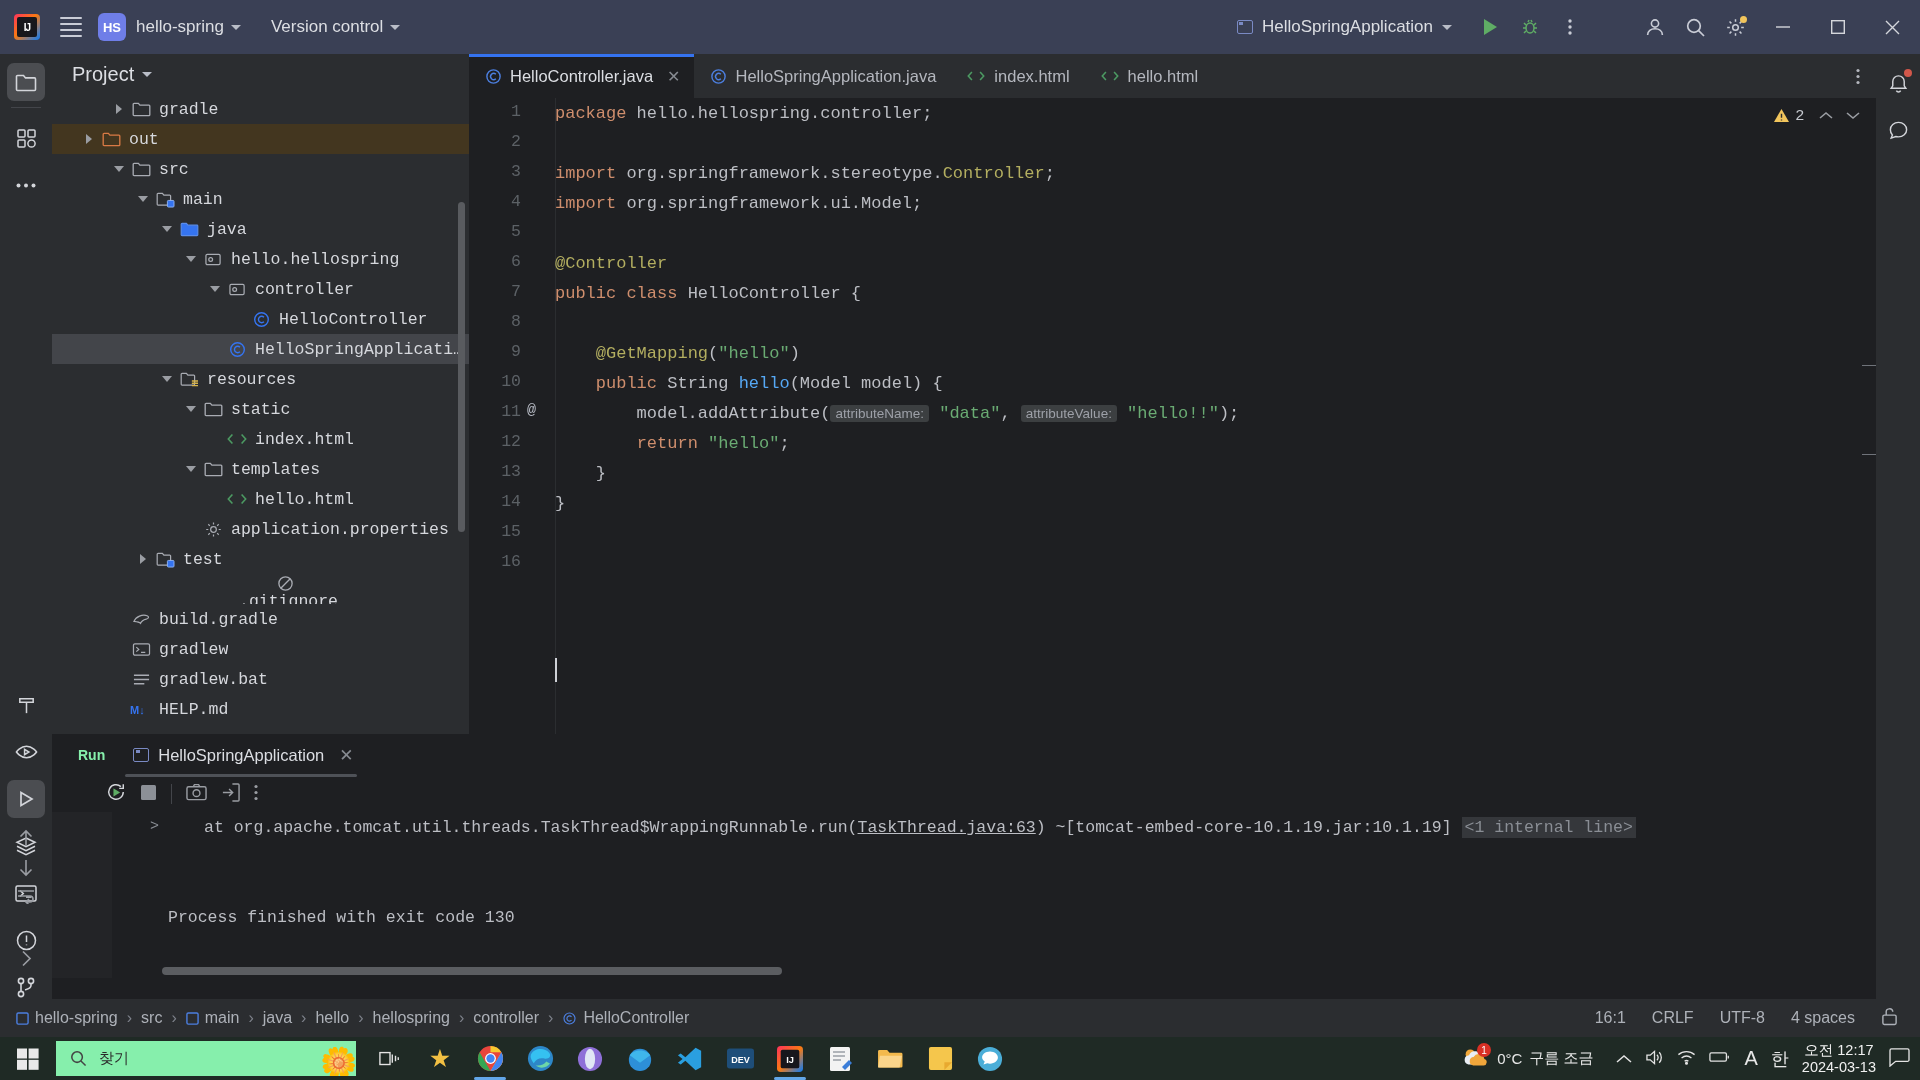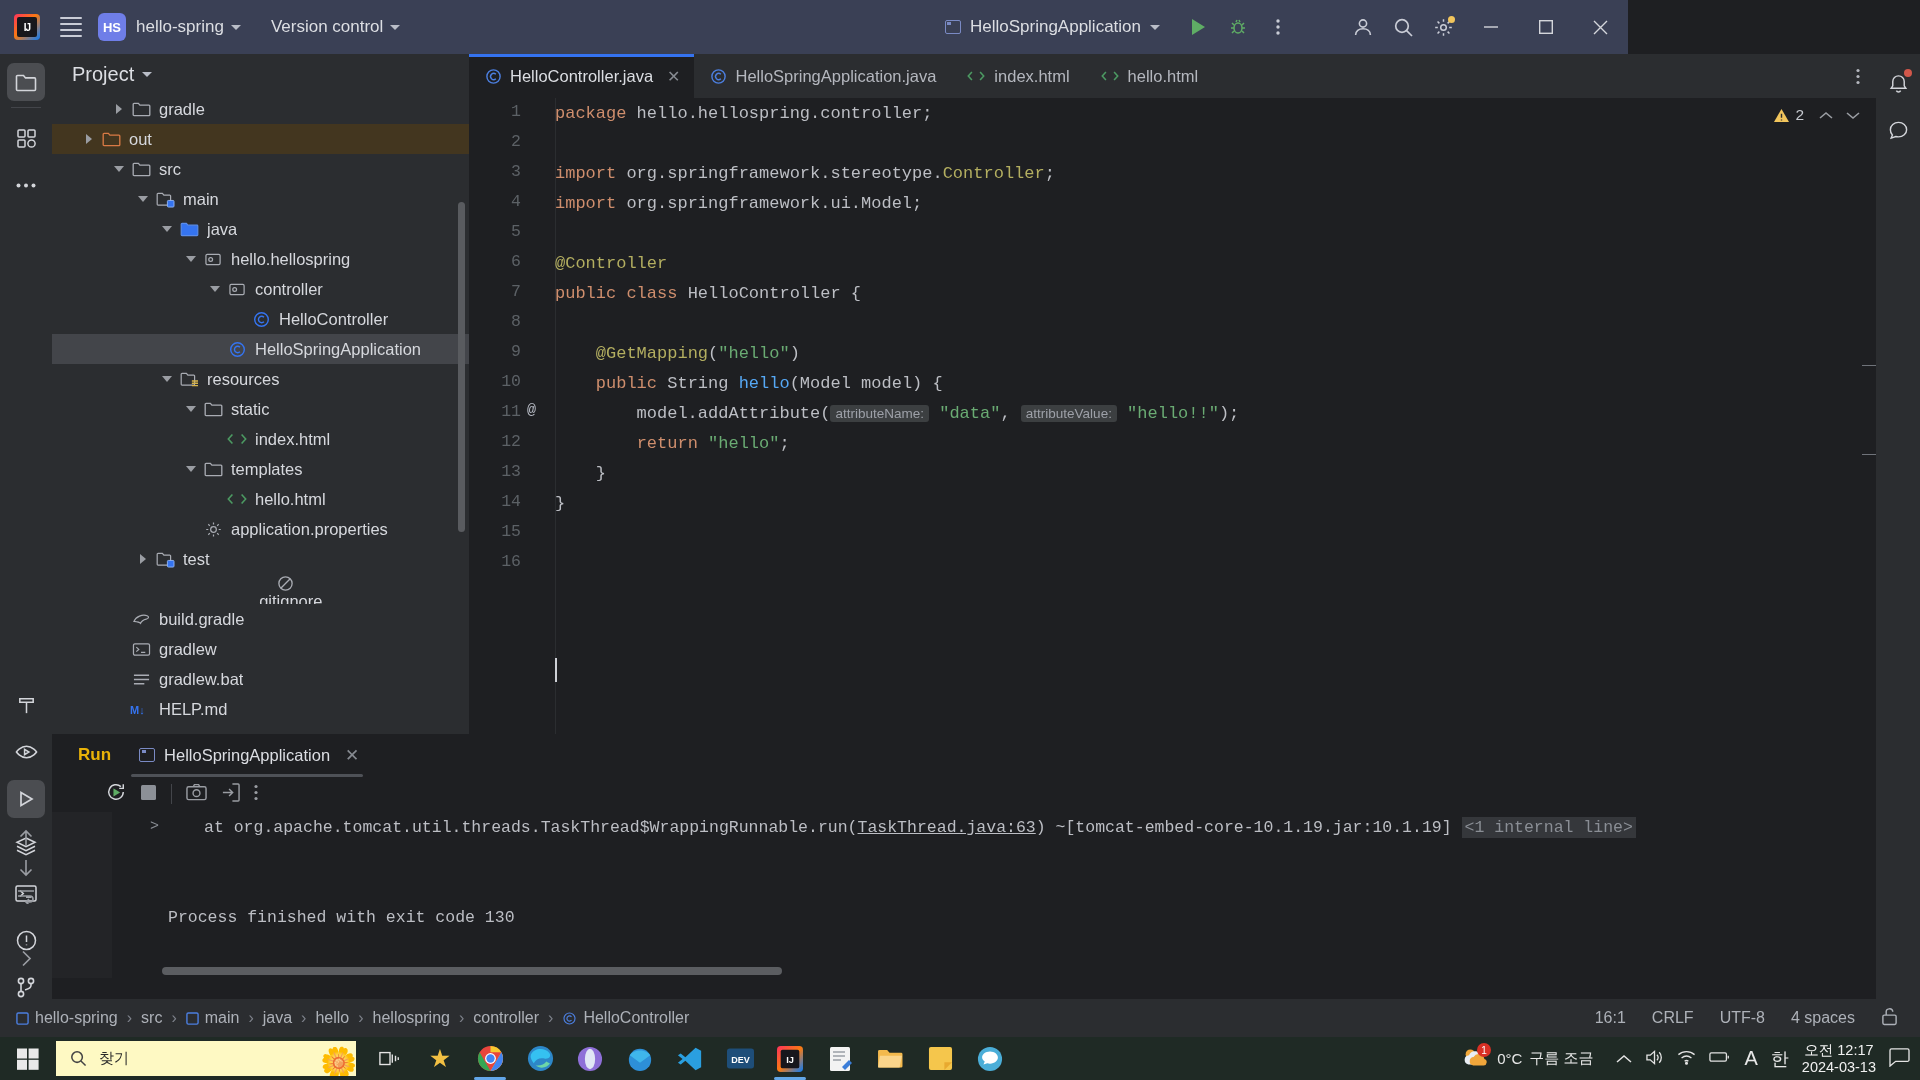--- a/index.html
+++ b/index.html
@@ -1,21 +1,21 @@
 <!DOCTYPE html>
 <html><head>
 <meta charset="utf-8">
 <style>
   * { box-sizing: border-box; margin:0; padding:0; }
   html,body { width:1920px; height:1080px; overflow:hidden; background:#1E1F22;
     font-family:"Liberation Sans", sans-serif; -webkit-font-smoothing:antialiased; }
   #app { position:relative; width:1920px; height:1080px; }
 
   
-  .titlebar { position:absolute; left:0; top:0; width:1628px; height:54px;
+  .titlebar { position:absolute; left:0; top:0; width:1920px; height:54px;
     background:#3A4055; display:flex; align-items:center; }
   .tb-left { display:flex; align-items:center; height:100%; }
   .ij-logo { width:26px; height:26px; margin-left:14px; margin-right:14px; border-radius:4px;
      background:linear-gradient(135deg,#FE315D 0%,#F97A12 45%,#087CFA 100%); position:relative; }
   .ij-logo:after { content:"IJ"; position:absolute; inset:3px; background:#17171C; border-radius:2px;
      color:#fff; font-size:10px; font-weight:bold; display:flex; align-items:center; justify-content:center; letter-spacing:-1px;}
   .hamburger { width:34px; height:40px; display:flex; flex-direction:column; justify-content:center;
      align-items:center; gap:4px; margin-right:10px; cursor:pointer; }
   .hamburger span { display:block; width:22px; height:2px; background:#C9CCD6; border-radius:1px; }
   .proj-badge { width:28px; height:28px; background:#6F7EE8; border-radius:6px; color:#fff;
@@ -51,21 +51,21 @@
   .proj-head-t { color:#DCDEE3; font-size:20px; margin-right:8px; }
   .tree { position:relative; height:640px; overflow:hidden; font-size:16.5px; }
   .trow { height:30px; display:flex; align-items:center; color:#D6D8DD; white-space:nowrap; cursor:pointer; position:relative; }
   .trow.excluded { background:#43361F; }
   .trow.selected { background:#43454A; }
   .tw { width:22px; display:flex; align-items:center; justify-content:center; flex:none; }
   .chev { width:0;height:0; }
   .chev.right { border-top:5px solid transparent;border-bottom:5px solid transparent;border-left:6px solid #9A9DA3; }
   .chev.down { border-left:5px solid transparent;border-right:5px solid transparent;border-top:6px solid #9A9DA3; }
   .ticon { width:22px; height:18px; margin-right:7px; flex:none; display:flex; align-items:center; justify-content:center; }
-  .tlabel { overflow:hidden; text-overflow:ellipsis; }
+  .tlabel { overflow:hidden; text-overflow:ellipsis;font-family:Liberation Mono, monospace; }
   .vscroll { position:absolute; right:4px; top:148px; width:7px; height:330px; background:#595B5F; border-radius:4px; }
 
   
   .editor-wrap { position:absolute; left:469px; top:54px; right:44px; height:680px; background:#1E1F22; }
   .tabbar { height:44px; background:#2B2D30; display:flex; align-items:stretch; position:relative; }
   .etab { display:flex; align-items:center; padding:0 14px 0 16px; gap:8px; color:#B4B7BE; font-size:16.5px;
     cursor:pointer; position:relative; white-space:nowrap; }
   .etab.active { background:#1E1F22; color:#DCDEE3; }
   .etab.active:before { content:""; position:absolute; left:0; right:0; top:0; height:3px; background:#3573F0; }
   .tabclose { color:#868A91; font-size:16px; margin-left:6px; }
@@ -89,21 +89,21 @@
   .warnbox { position:absolute; right:16px; top:8px; display:flex; align-items:center; gap:5px; color:#C5C8CE; font-size:15.5px;}
   .fold-dash { position:absolute; right:0; width:14px; height:1px; background:#6F737A; }
 
   
   .right-rail { position:absolute; right:0; top:54px; width:44px; bottom:66px; background:#2B2D30;
      display:flex; flex-direction:column; align-items:center; }
 
   
   .runpanel { position:absolute; left:52px; top:734px; right:44px; height:246px; background:#1E1F22; }
   .run-head { height:42px; background:#1E1F22; display:flex; align-items:center; padding-left:26px; gap:28px; position:relative;}
-  .run-title { color:#eab308; font-size:17px; font-weight:600; }
+  .run-title { color:#86efac; font-size:14px; font-weight:600; }
   .run-tab { display:flex; align-items:center; gap:9px; color:#DCDEE3; font-size:16.5px; position:relative; cursor:pointer;}
   .run-tab:after { content:""; position:absolute; left:-8px; right:-4px; bottom:-11px; height:3px; background:#4E5157; border-radius:2px;}
   .run-toolbar { height:36px; display:flex; align-items:center; gap:14px; padding-left:54px; }
   .console { position:relative; height:166px; background:#1E1F22; overflow:hidden;
      font-family:"Liberation Mono", monospace; font-size:16.5px; color:#BCBEC4; }
   .cgutter { position:absolute; left:0; top:0; width:60px; height:100%; background:#232427; }
   .cfold { position:absolute; left:98px; color:#8A8E95; font-size:15px; }
   .cline { position:absolute; left:152px; white-space:pre; }
   .clink { color:#BCBEC4; text-decoration:underline; }
   .cdim { background:#35373B; color:#8A8E95; padding:1px 3px; }
@@ -113,21 +113,21 @@
   .status { position:absolute; left:0; bottom:43px; width:1920px; height:38px; background:#2B2D30;
      display:flex; align-items:center; color:#ADB1B8; font-size:16px; }
   .crumbs { display:flex; align-items:center; padding-left:16px; gap:9px; }
   .crumb { display:flex; align-items:center; gap:6px; cursor:pointer; }
   .crumb-sep { color:#7D818A; }
   .status-right { margin-left:auto; display:flex; align-items:center; gap:26px; padding-right:22px; }
 
   
   .taskbar { position:absolute; left:0; bottom:0; width:1920px; height:43px; background:#1F2A25; display:flex; align-items:center; }
   .start { width:56px; height:43px; display:flex; align-items:center; justify-content:center; cursor:pointer;}
-  .searchbox { width:300px; height:35px; background:#fef9c3; display:flex; align-items:center;
+  .searchbox { width:300px; height:35px; background:#86efac; display:flex; align-items:center;
      padding-left:14px; gap:12px; color:#2B2B2B; font-size:15px; position:relative; overflow:hidden;}
   .tb-icons { display:flex; align-items:center; gap:2px; margin-left:10px; }
   .tb-ico { width:48px; height:43px; display:flex; align-items:center; justify-content:center; position:relative; cursor:pointer;}
   .tb-ico.running:after { content:""; position:absolute; bottom:0; left:8px; right:8px; height:3px; background:#63A7E8; border-radius:2px;}
   .tray { margin-left:auto; display:flex; align-items:center; gap:13px; padding-right:10px; color:#E8E8E8; font-size:15px;}
   .clock { text-align:center; line-height:17px; font-size:14.5px; color:#F0F0F0; }
 </style>
 </head>
 <body>
 

